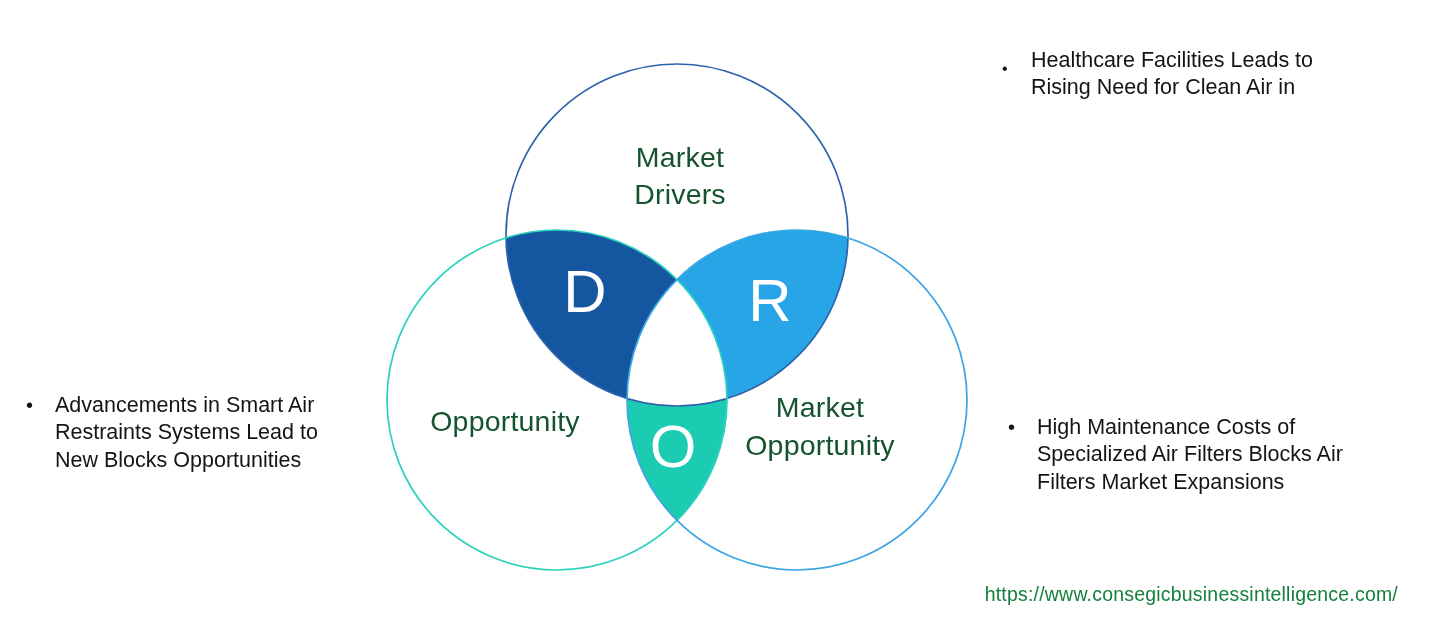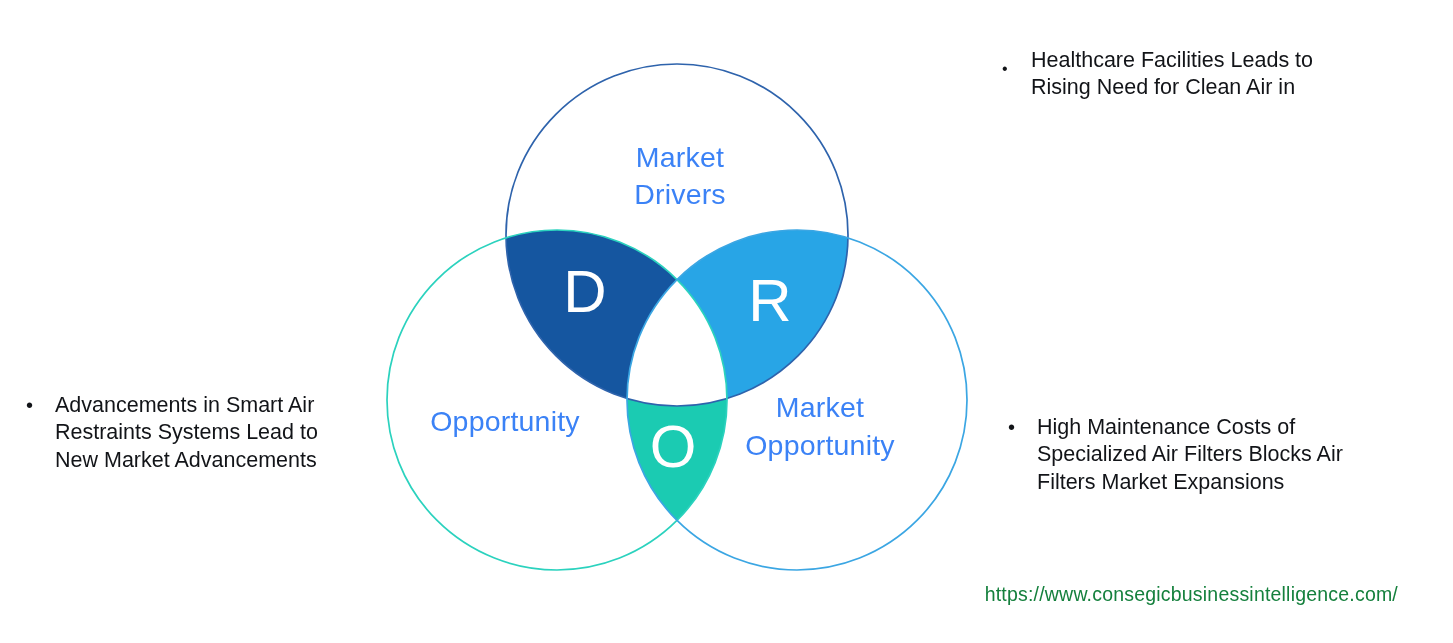--- a/index.html
+++ b/index.html
@@ -5,21 +5,21 @@
   html,body{margin:0;padding:0;}
   body{
     width:1453px;height:643px;position:relative;overflow:hidden;
     background:#ffffff;
     font-family:"Liberation Sans", sans-serif;
     -webkit-font-smoothing:antialiased;
   }
   .venn-svg{position:absolute;left:0;top:0;width:1453px;height:643px;}
 
   .circle-label{
-    position:absolute;color:#3b82f6;text-align:center;
+    position:absolute;color:#14532d;text-align:center;
     font-size:28.5px;line-height:37px;font-weight:400;
     letter-spacing:0.2px;
   }
   .label-drivers{left:610px;top:139px;width:140px;}
   .label-restraints{left:736px;top:388px;width:168px;line-height:38px;}
   .label-opportunity{left:505px;top:421px;transform:translate(-50%,-50%);white-space:nowrap;}
 
   .lens-letter{
     position:absolute;color:#ffffff;font-size:60px;font-weight:400;
     transform:translate(-50%,-50%);line-height:1;
@@ -105,21 +105,21 @@
     <div>Healthcare Facilities Leads to</div>
     <div>Rising Need for Clean Air in</div>
   </div>
 </div>
 
 <div class="annotation annotation-2">
   <span class="bullet">•</span>
   <div>
     <div>Advancements in Smart Air</div>
     <div>Restraints Systems Lead to</div>
-    <div>New Market Advancements</div>
+    <div>New Blocks Opportunities</div>
   </div>
 </div>
 
 <div class="annotation annotation-3">
   <span class="bullet">•</span>
   <div>
     <div>High Maintenance Costs of</div>
     <div>Specialized Air Filters Blocks Air</div>
     <div>Filters Market Expansions</div>
   </div>

